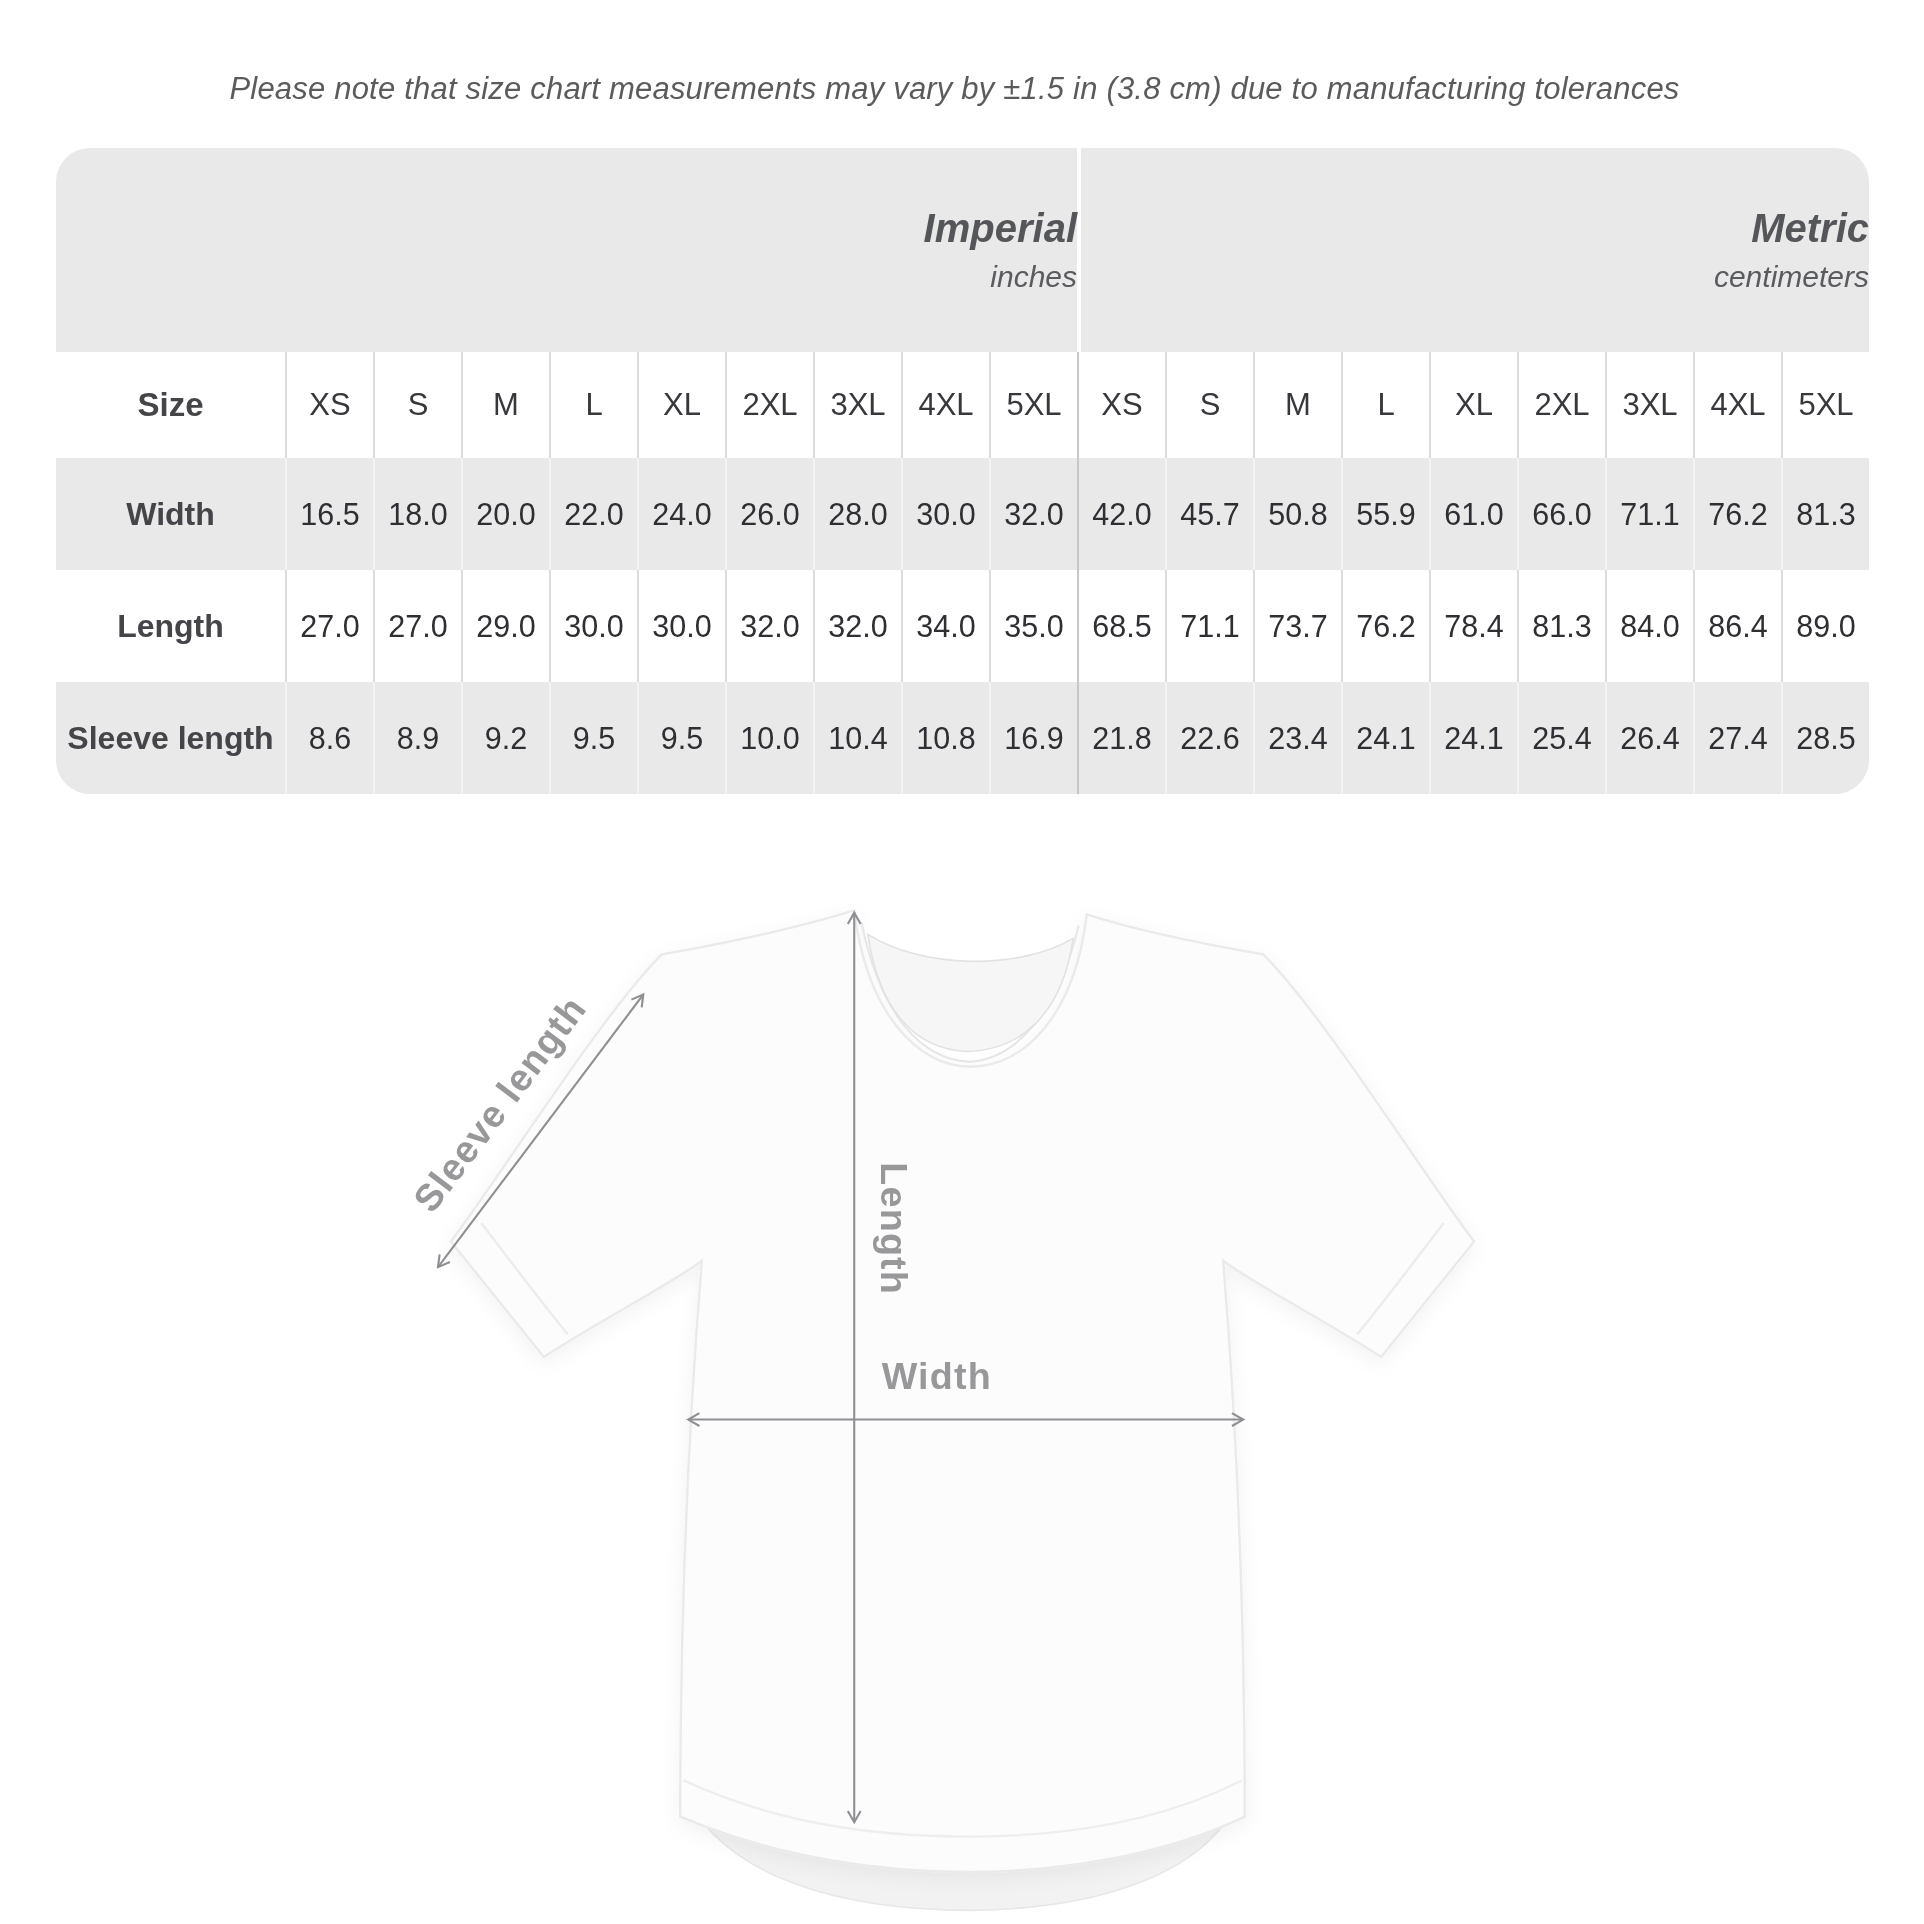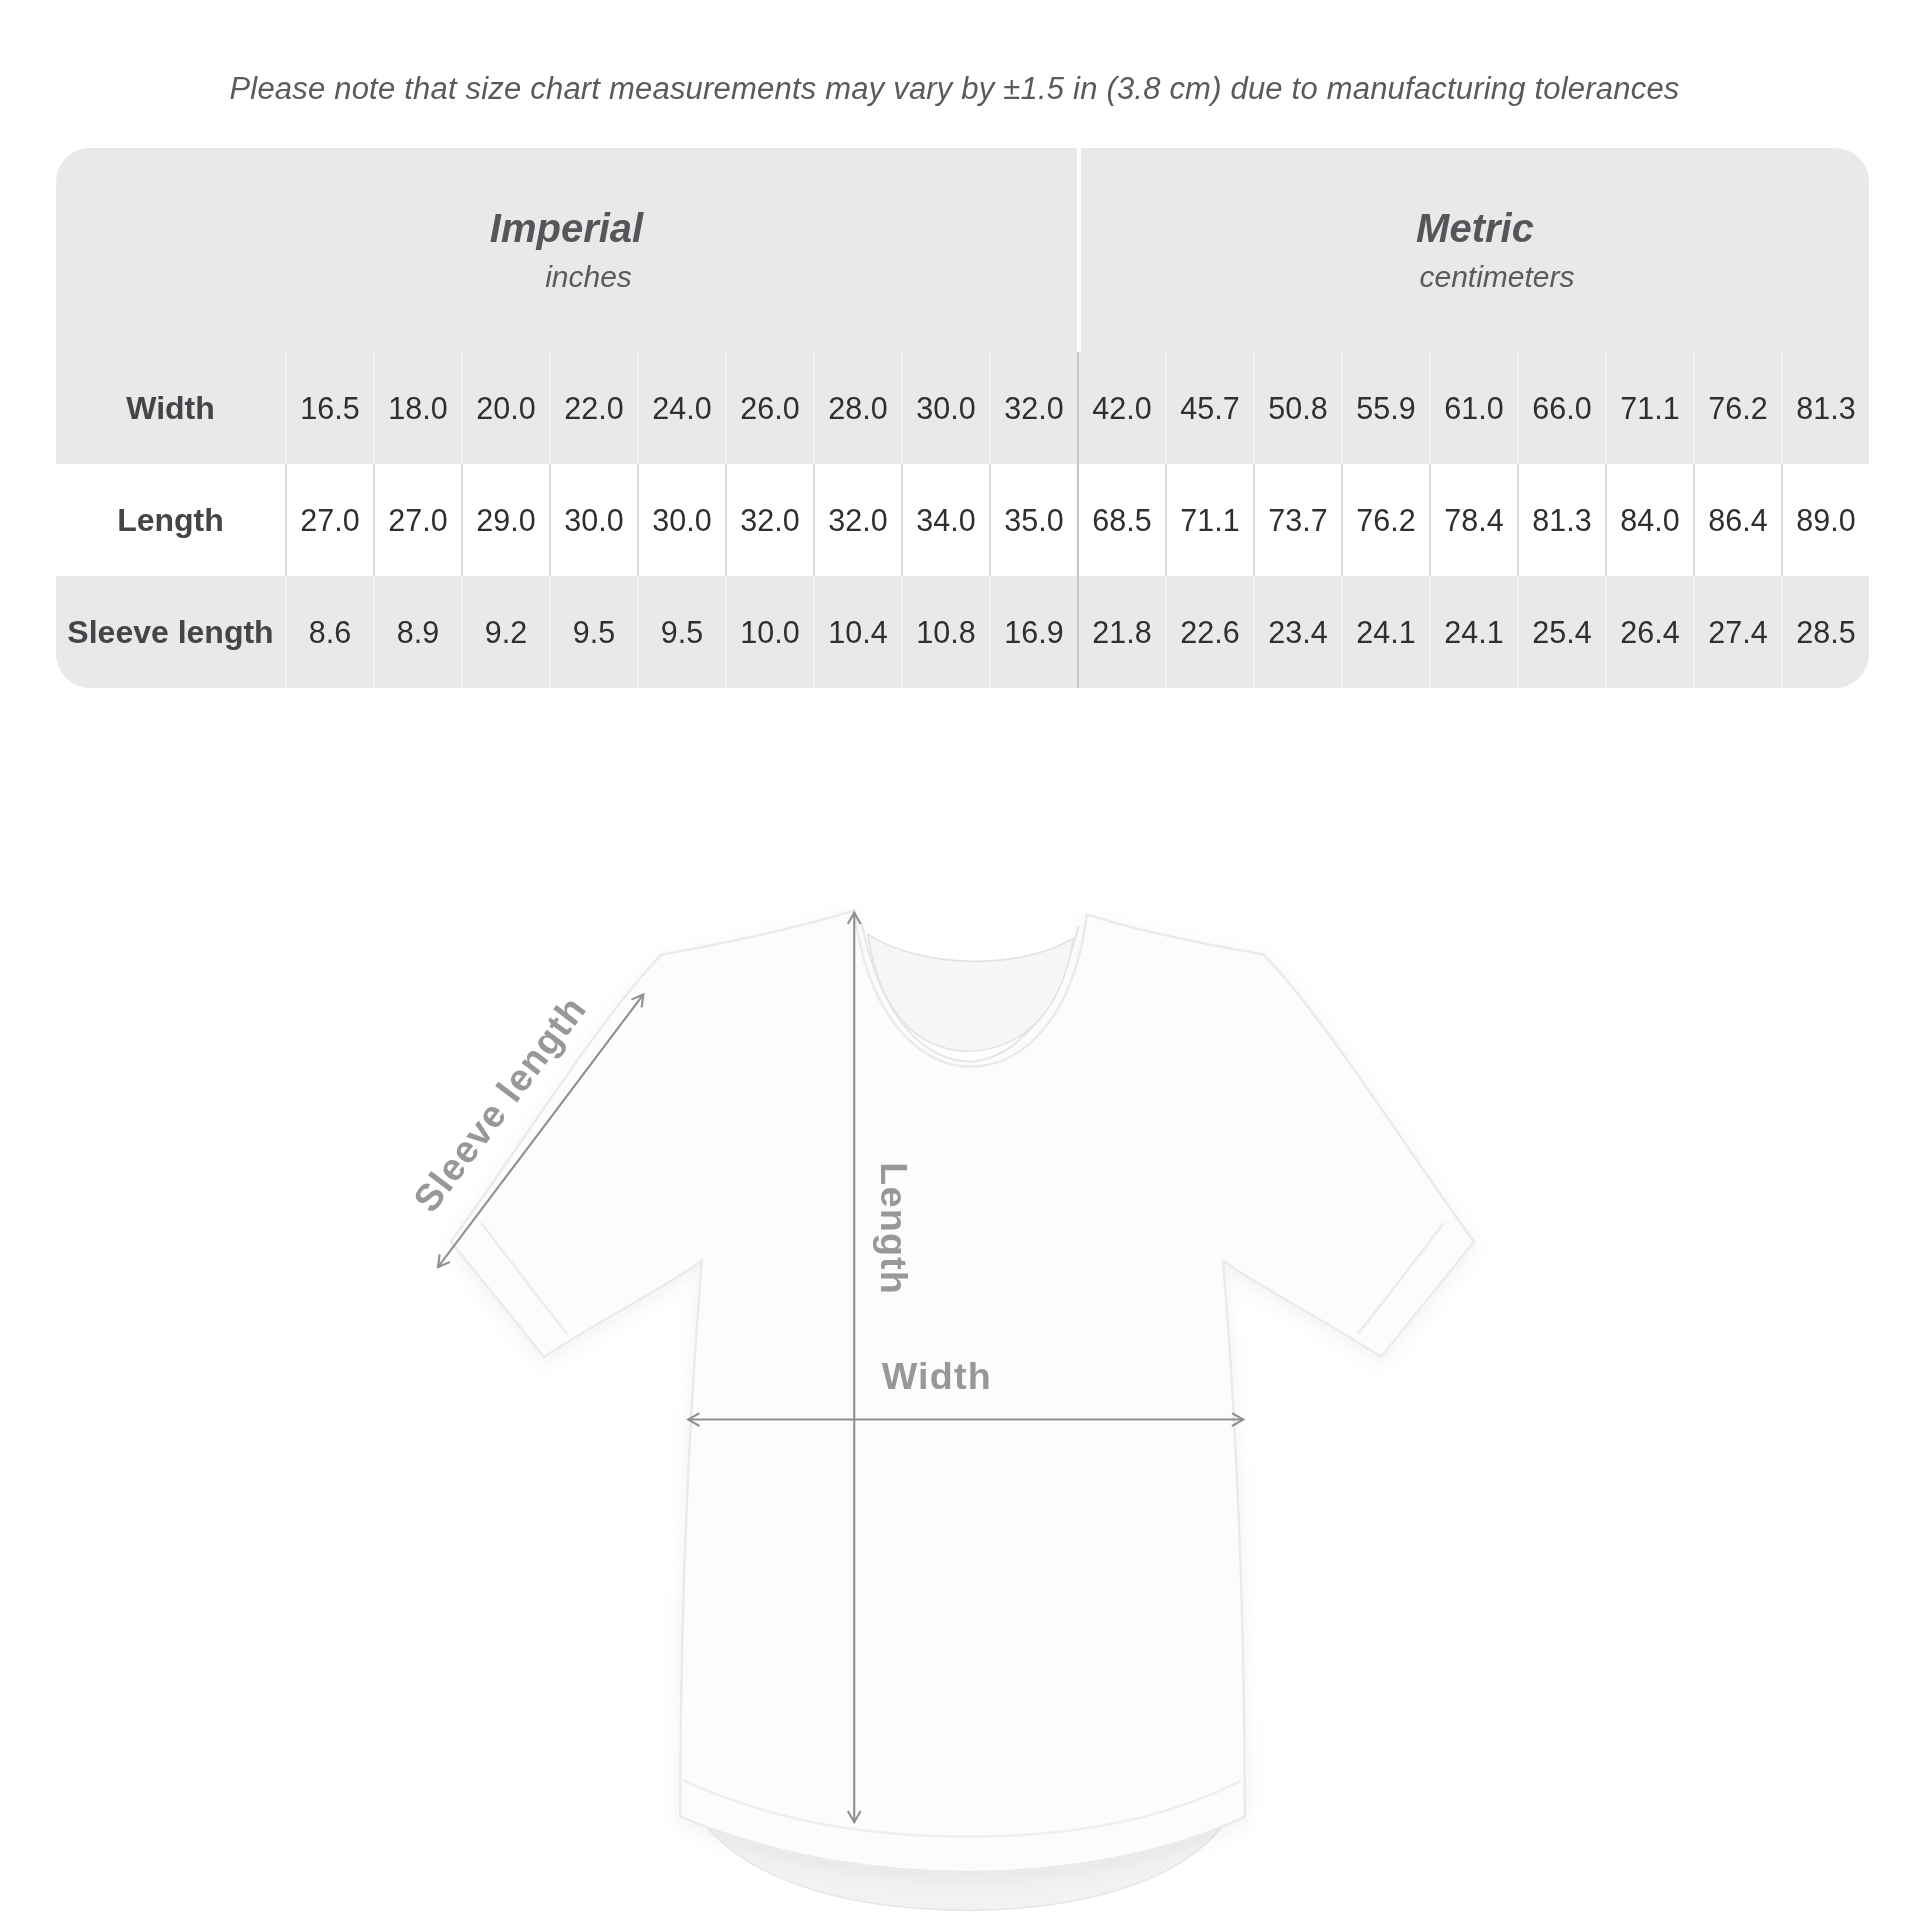--- a/index.html
+++ b/index.html
@@ -14,21 +14,21 @@
     text-align:center;font-style:italic;
     font-size:31px;color:#5b5b5e;letter-spacing:0.2px;
   }
   
   .table-wrap{position:absolute;left:56px;top:148px;width:1813px;}
   table.size-chart{
     width:100%;border-collapse:separate;border-spacing:0;table-layout:fixed;
   }
   col.label-col{width:229px;}
   th.unit-head{
-    background:#e9e9ea;height:204px;vertical-align:middle;text-align:center;
+    background:#e9e9ea;height:204px;vertical-align:middle;text-align:right;
     padding:0;font-weight:400;
   }
   th.unit-head.imperial{border-radius:34px 0 0 0;}
   th.unit-head.metric{border-radius:0 34px 0 0;border-left:4.8px solid #ffffff;}
   .unit-title{font-size:40px;font-weight:700;font-style:italic;color:#55565a;}
   .unit-sub{font-size:30px;font-style:italic;color:#5a5b5f;margin-top:9.6px;padding-left:44px;}
   tr.row-white{background:#ffffff;}
   tr.row-gray{background:#e9e9ea;}
   td{
     text-align:center;vertical-align:middle;padding:0;
@@ -85,20 +85,41 @@
           <div class="unit-title">Imperial</div>
           <div class="unit-sub">inches</div>
         </th>
         <th class="unit-head metric" colspan="9">
           <div class="unit-title">Metric</div>
           <div class="unit-sub">centimeters</div>
         </th>
       </tr>
     </thead>
     <tbody id="table-body">
+        <tr class="size-row row-white">
+          <td class="row-label">Size</td>
+          <td class="datacell">XS</td>
+          <td class="datacell">S</td>
+          <td class="datacell">M</td>
+          <td class="datacell">L</td>
+          <td class="datacell">XL</td>
+          <td class="datacell">2XL</td>
+          <td class="datacell">3XL</td>
+          <td class="datacell">4XL</td>
+          <td class="datacell">5XL</td>
+          <td class="datacell metric-start">XS</td>
+          <td class="datacell">S</td>
+          <td class="datacell">M</td>
+          <td class="datacell">L</td>
+          <td class="datacell">XL</td>
+          <td class="datacell">2XL</td>
+          <td class="datacell">3XL</td>
+          <td class="datacell">4XL</td>
+          <td class="datacell">5XL</td>
+        </tr>
         <tr class="data-row row-gray">
           <td class="row-label">Width</td>
           <td class="datacell">16.5</td>
           <td class="datacell">18.0</td>
           <td class="datacell">20.0</td>
           <td class="datacell">22.0</td>
           <td class="datacell">24.0</td>
           <td class="datacell">26.0</td>
           <td class="datacell">28.0</td>
           <td class="datacell">30.0</td>

